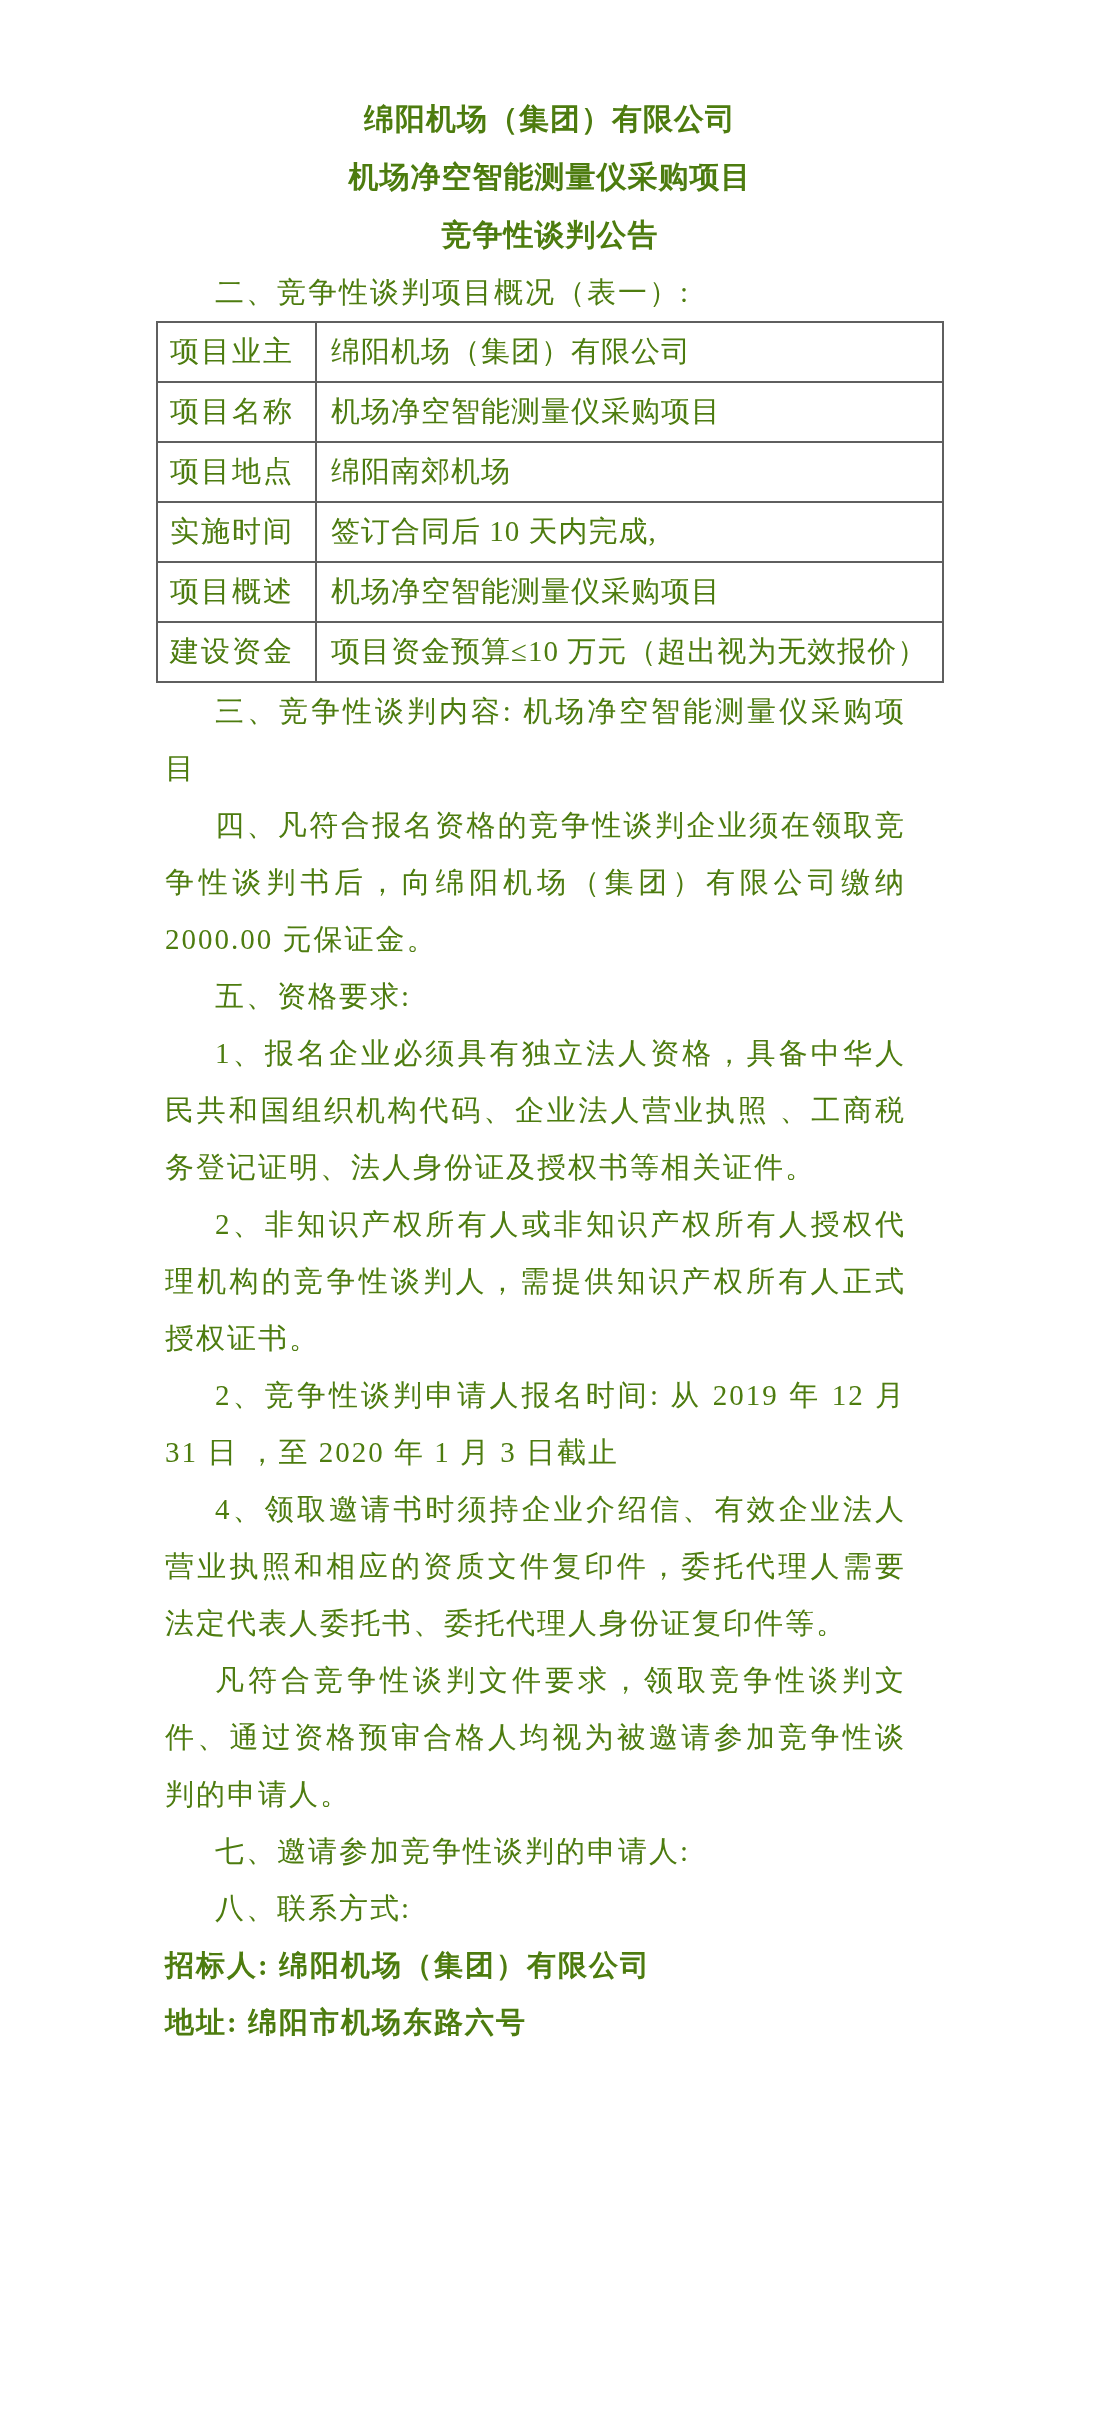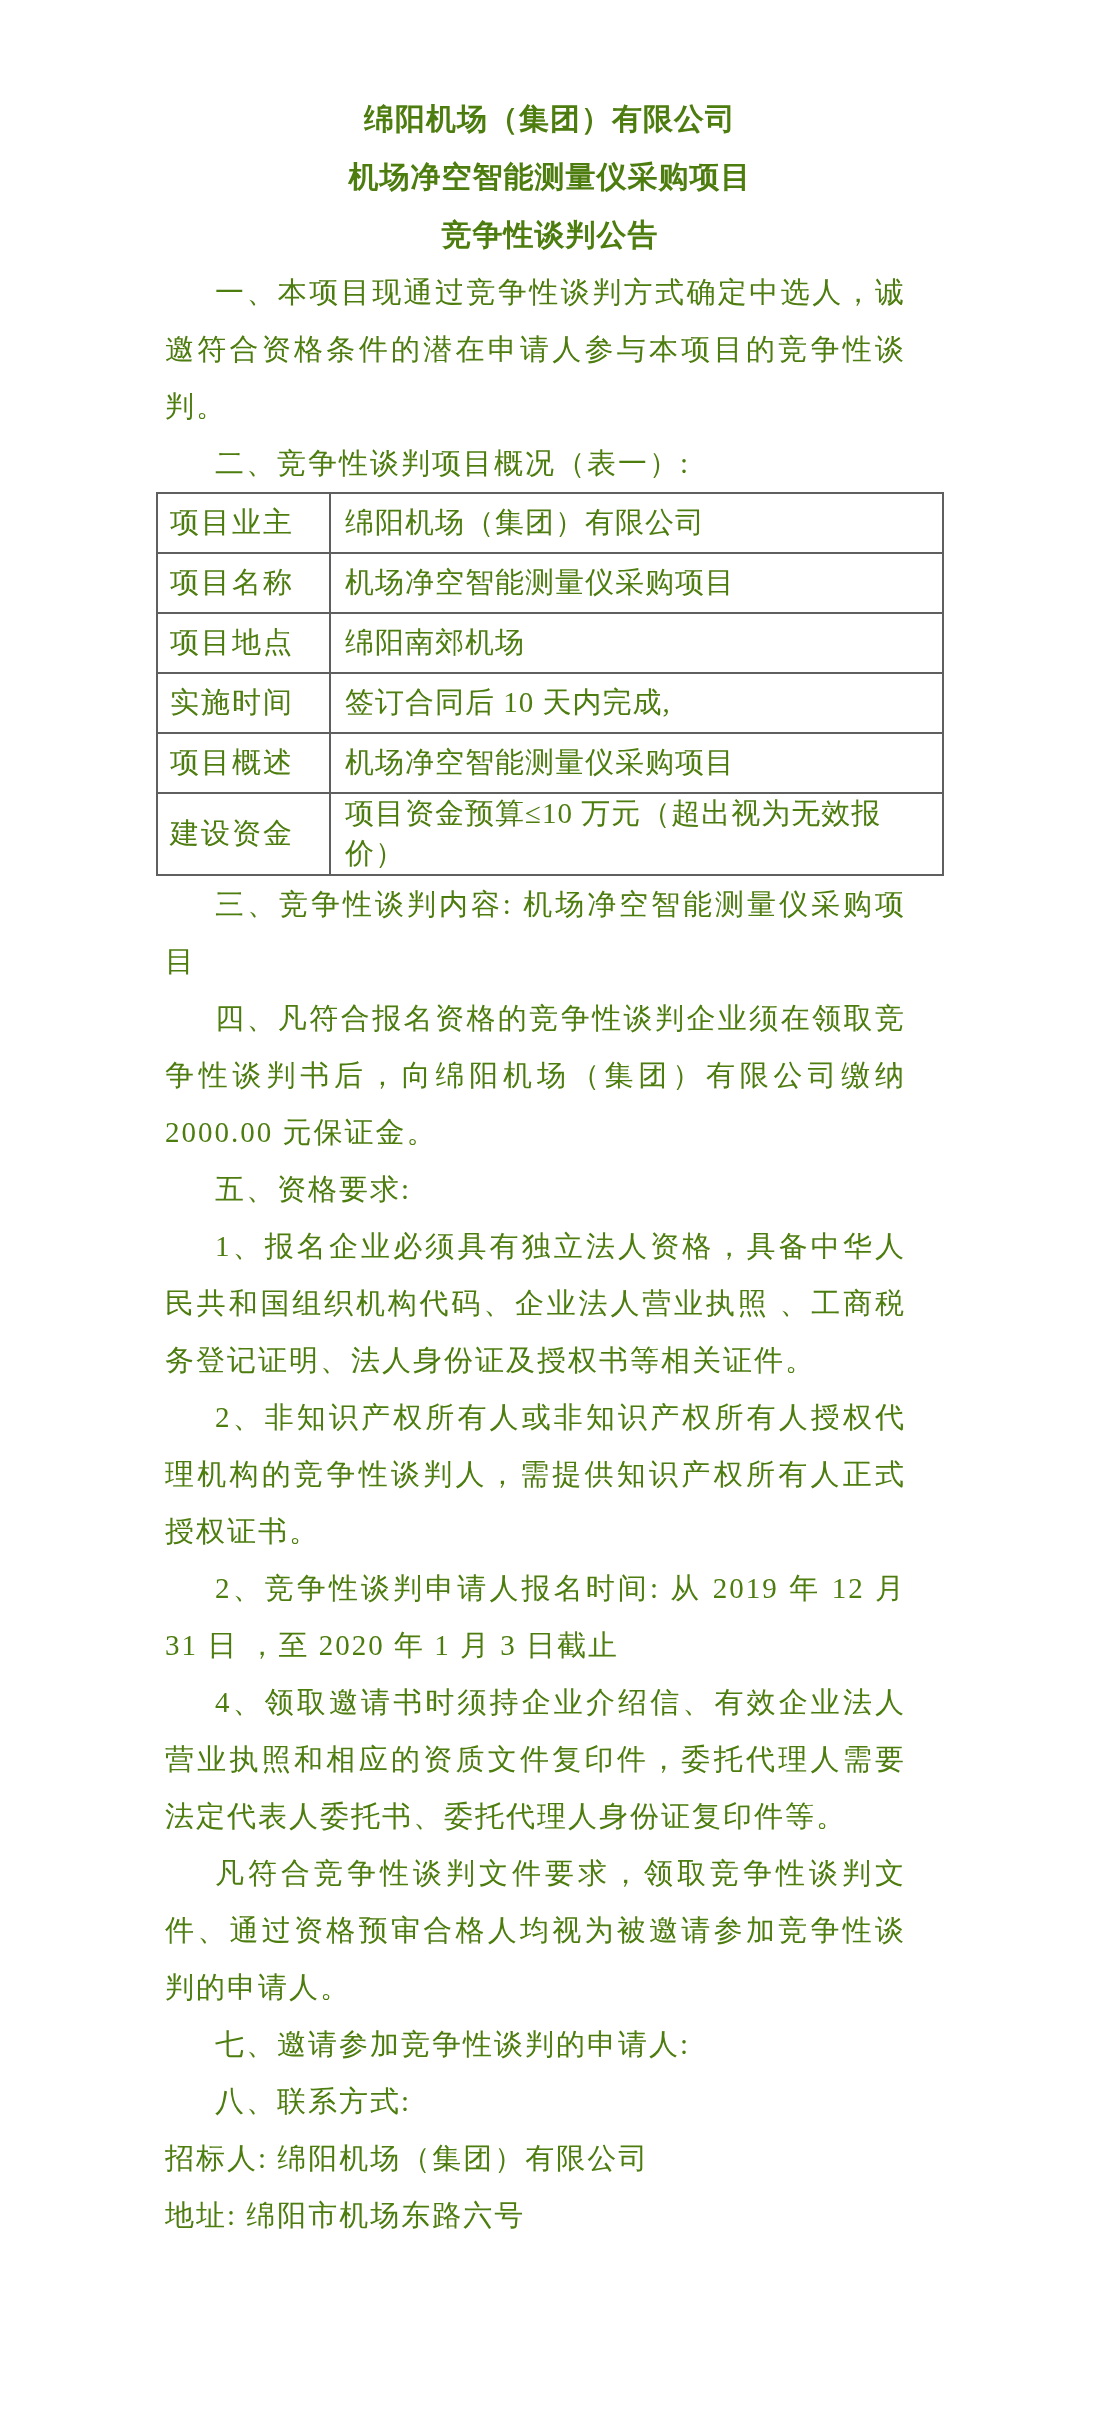--- a/index.html
+++ b/index.html
@@ -32,55 +32,55 @@
     line-height: 57px;
     letter-spacing: 2px;
     text-align: justify;
     text-justify: inter-ideograph;
   }
   .para.indent {
     text-indent: 50px;
   }
   .para.contact {
     text-indent: 0;
+    font-weight: bold;
   }
   table.overview {
     width: 788px;
     border-collapse: collapse;
     table-layout: fixed;
     margin: 0;
   }
   table.overview td {
     border: 2px solid #5f5f5f;
     height: 60px;
     font-size: 29px;
     vertical-align: middle;
     box-sizing: border-box;
     background: #ffffff;
   }
   td.cell-label {
-    width: 173px;
+    width: 159px;
     padding: 0 4px 0 12px;
     letter-spacing: 2px;
   }
   td.cell-value {
     padding: 0 6px 0 14px;
     letter-spacing: 1px;
   }
 </style>
 </head>
 <body>
 
 <div class="page">
 
   <h1 class="title">绵阳机场（集团）有限公司</h1>
   <h2 class="title">机场净空智能测量仪采购项目</h2>
   <h2 class="title">竞争性谈判公告</h2>
 
-  <p class="para indent">一、本项目现通过竞争性谈判方式确定中选人，诚邀符合资格条件的潜在申请人参与本项目的竞争性谈判。</p>
   <p class="para indent">二、竞争性谈判项目概况（表一）:</p>
 
   <table class="overview">
     <tbody>
       <tr>
         <td class="cell-label">项目业主</td>
         <td class="cell-value">绵阳机场（集团）有限公司</td>
       </tr>
       <tr>
         <td class="cell-label">项目名称</td>

